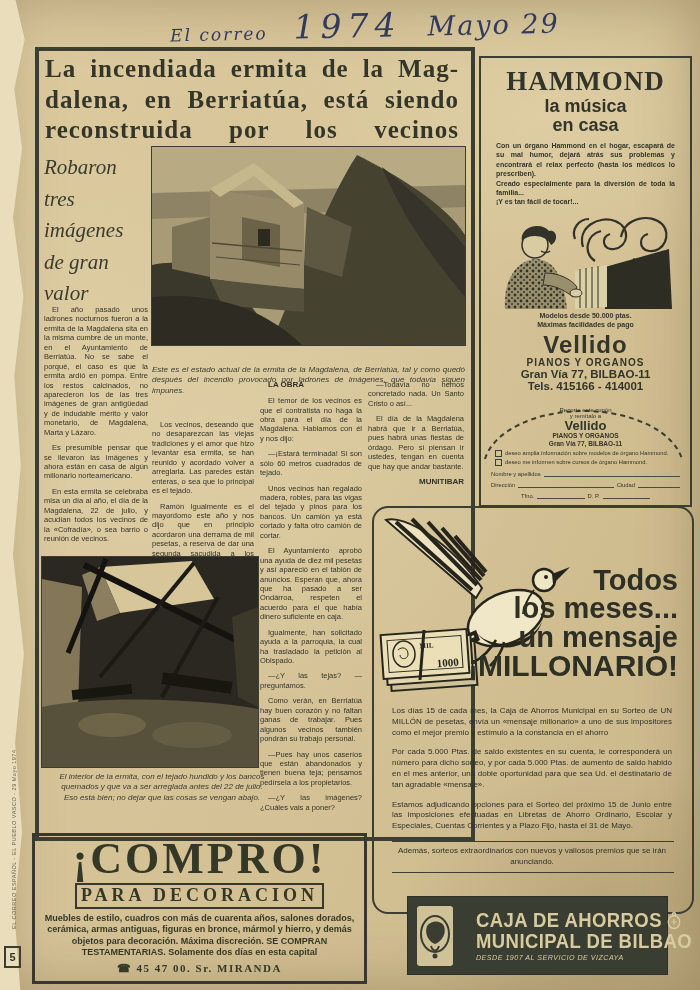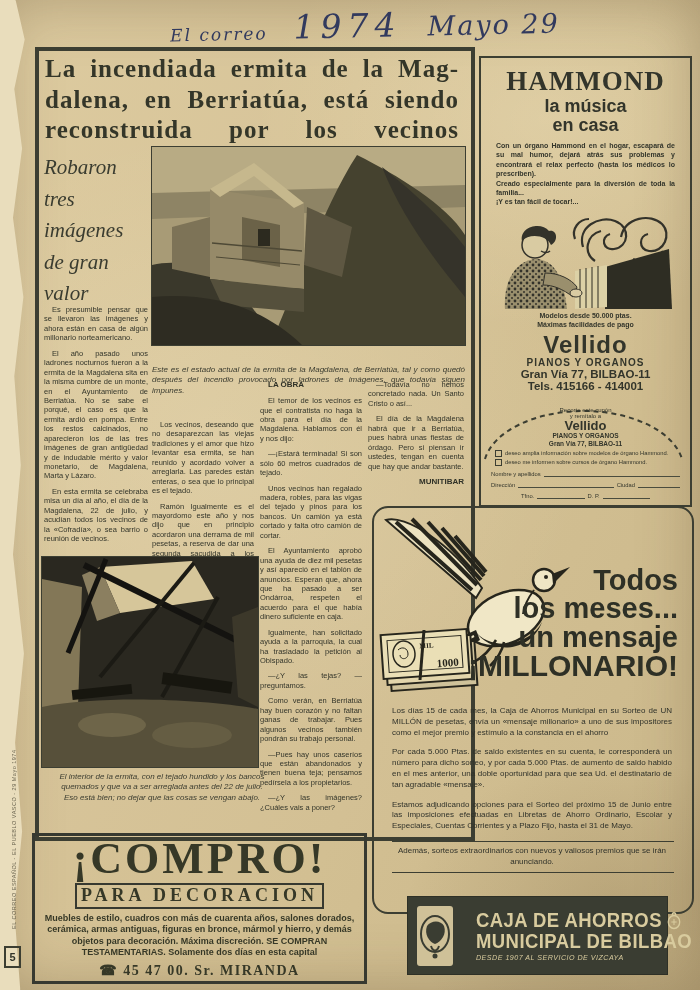--- a/index.html
+++ b/index.html
@@ -62,21 +62,21 @@
   .caja{left:408px;top:897px;width:259px;height:77px;background:#3a3d32;display:flex;align-items:center;box-shadow:0 0 0 1px #2e3026;gap:16px;}
   .caja-emblem{width:50px;height:60px;background:#cfc198;margin:0 7px 0 9px;border-radius:3px;display:flex;align-items:center;justify-content:center;}
   .caja-text{color:#d8cb9e;line-height:1;}
   .caja-l{font-weight:bold;font-size:21px;letter-spacing:.5px;transform:scaleX(.88);transform-origin:left;white-space:nowrap;display:flex;align-items:center;gap:6px;}
   .caja-s{font-style:italic;font-size:7.5px;letter-spacing:.5px;margin-top:3px;transform:scaleX(.95);transform-origin:left;}
   
   .compro{left:32px;top:833px;width:331px;height:147px;border:2px solid #373930;box-shadow:inset 0 0 0 3px rgba(240,228,190,.0), inset 0 0 0 1px #373930, 0 0 0 1px rgba(55,57,48,.0);text-align:center;color:#363827;}
   .cmp-title{font-family:"Liberation Serif",serif;font-weight:bold;font-size:44px;line-height:1;letter-spacing:3px;margin-top:2px;}
   .cmp-sub{display:inline-block;border:2px solid #373930;font-family:"Liberation Serif",serif;font-weight:bold;font-size:18px;letter-spacing:4px;padding:0 4px;margin-top:2px;line-height:1.2;}
   .cmp-body{font-weight:bold;font-size:9px;line-height:1.28;padding:4px 8px 0 8px;text-align:center;}
-  .cmp-phone{font-family:"Liberation Serif",serif;font-weight:bold;font-size:14px;letter-spacing:1.5px;margin-top:3px;}
+  .cmp-phone{font-family:"Liberation Serif",serif;font-weight:bold;font-size:11px;letter-spacing:1.5px;margin-top:3px;}
   
   .spine{left:-66px;top:846px;width:160px;font-size:5.5px;color:#6b6550;transform:rotate(-90deg);letter-spacing:.5px;white-space:nowrap;}
   .pageno{left:4px;top:946px;width:13px;height:18px;border:2px solid #3c3e32;font-weight:bold;font-size:11px;display:flex;align-items:center;justify-content:center;color:#32342a;}
 </style>
 </head>
 <body>
 
 <div class="page">
 
   <div class="abs torn"></div>
@@ -120,22 +120,22 @@
       <path d="M20,80 L58,70 L58,130 L20,122 Z" fill="#7d7357"></path>
       <path d="M155,60 L200,80 L190,130 L152,118 Z" fill="#5e5742"></path>
       <path d="M0,150 C60,145 110,160 150,198 L0,198 Z" fill="#2e2c22"></path>
       <line x1="60" y1="96" x2="150" y2="104" stroke="#4e4936" stroke-width="1.5"></line>
       <line x1="64" y1="110" x2="148" y2="118" stroke="#4e4936" stroke-width="1"></line>
     </svg>
   </div>
   <div class="abs caption" style="left:152px;top:349px;width:313px;margin-top:16px;">Este es el estado actual de la ermita de la Magdalena, de Berriatúa, tal y como quedó después del incendio provocado por ladrones de imágenes, que todavía siguen impunes.</div>
 
   <div class="abs colbody" style="left:44px;top:305px;width:104px;">
+    <p>El año pasado unos ladrones nocturnos fueron a la ermita de la Magdalena sita en la misma cumbre de un monte, en el Ayuntamiento de Berriatúa. No se sabe el porqué, el caso es que la ermita ardió en pompa. Entre los restos calcinados, no aparecieron los de las tres imágenes de gran antigüedad y de indudable mérito y valor monetario, de Magdalena, Marta y Lázaro.</p>
     <p>Es presumible pensar que se llevaron las imágenes y ahora están en casa de algún millonario norteamericano.</p>
-    <p>El año pasado unos ladrones nocturnos fueron a la ermita de la Magdalena sita en la misma cumbre de un monte, en el Ayuntamiento de Berriatúa. No se sabe el porqué, el caso es que la ermita ardió en pompa. Entre los restos calcinados, no aparecieron los de las tres imágenes de gran antigüedad y de indudable mérito y valor monetario, de Magdalena, Marta y Lázaro.</p>
     <p>En esta ermita se celebraba misa un día al año, el día de la Magdalena, 22 de julio, y acudían todos los vecinos de la «Cofradía», o sea barrio o reunión de vecinos.</p>
   </div>
 
   <div class="abs colbody" style="left:152px;top:380px;width:102px;margin-top:40px;">
     <p>Los vecinos, deseando que no desaparezcan las viejas tradiciones y el amor que hizo levantar esa ermita, se han reunido y acordado volver a arreglarla. Las paredes están enteras, o sea que lo principal es el tejado.</p>
     <p>Ramón Igualmente es el mayordomo este año y nos dijo que en principio acordaron una derrama de mil pesetas, a reserva de dar una segunda sacudida a los bolsillos.</p>
     <p>Son en total 45 vecinos y de ellos ya han adelantado sus mil pesetitas, veinticinco.</p>
   </div>
 
   <div class="abs colbody" style="left:260px;top:380px;width:102px;">

